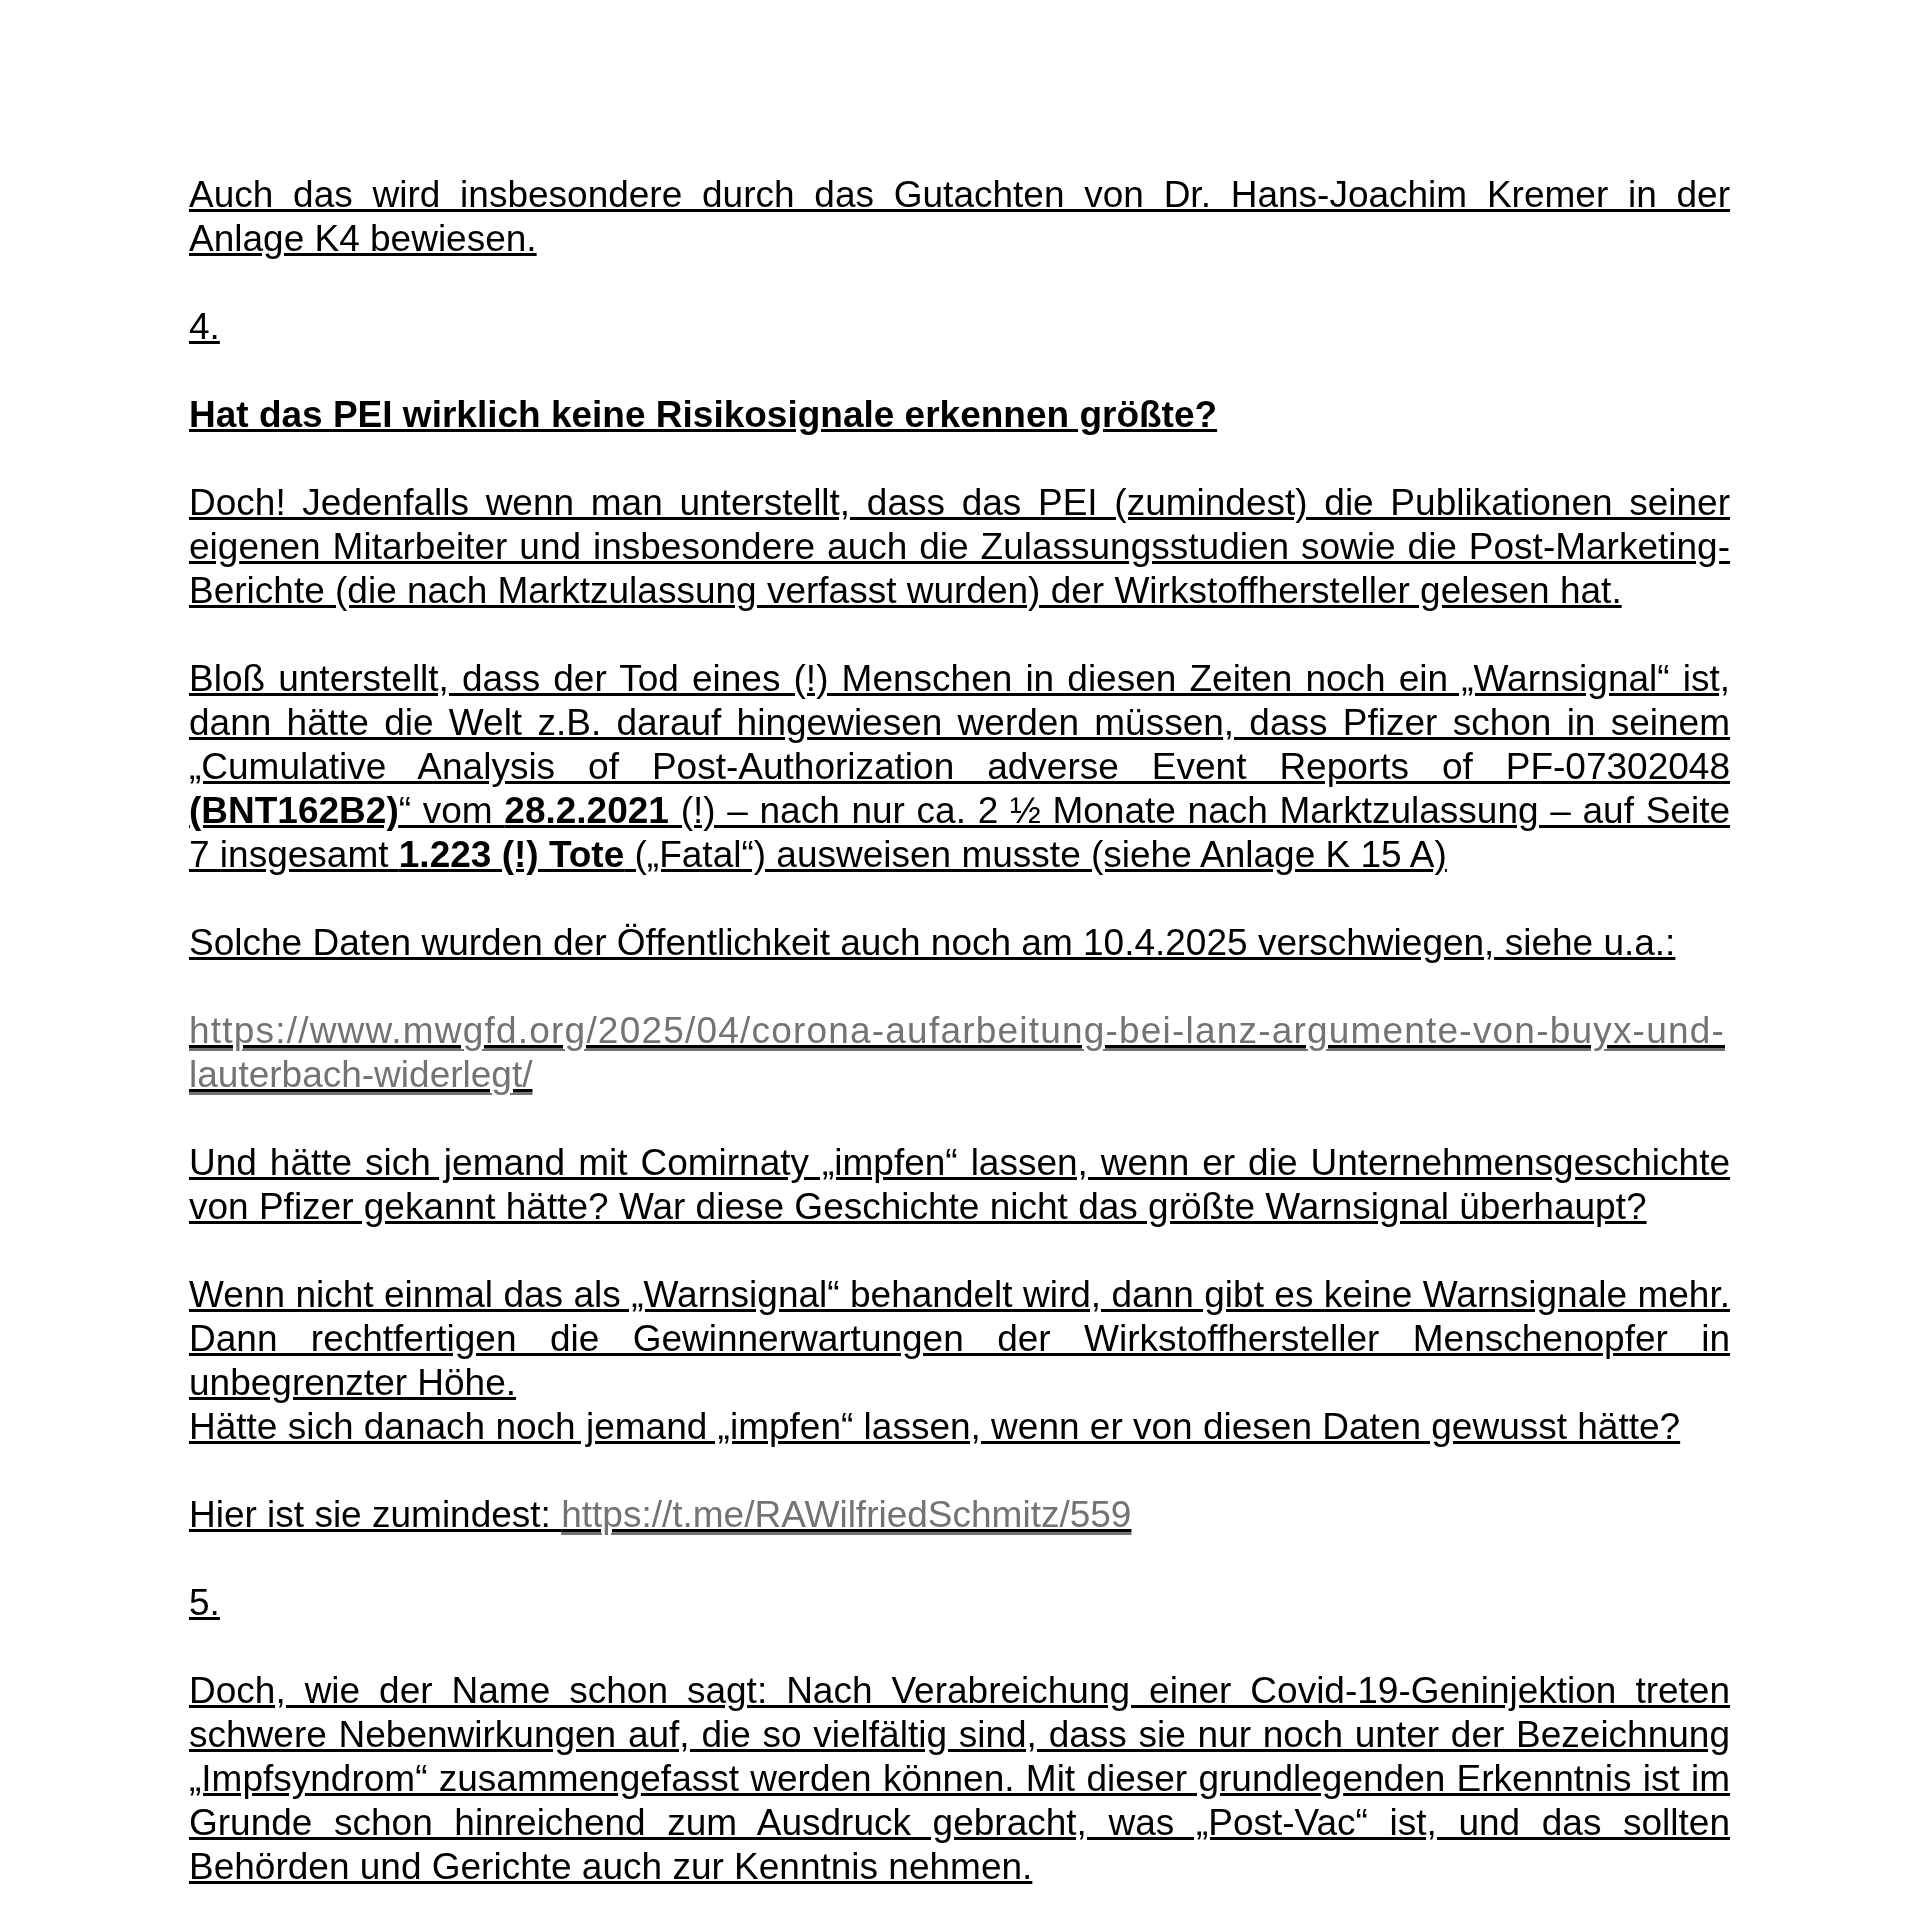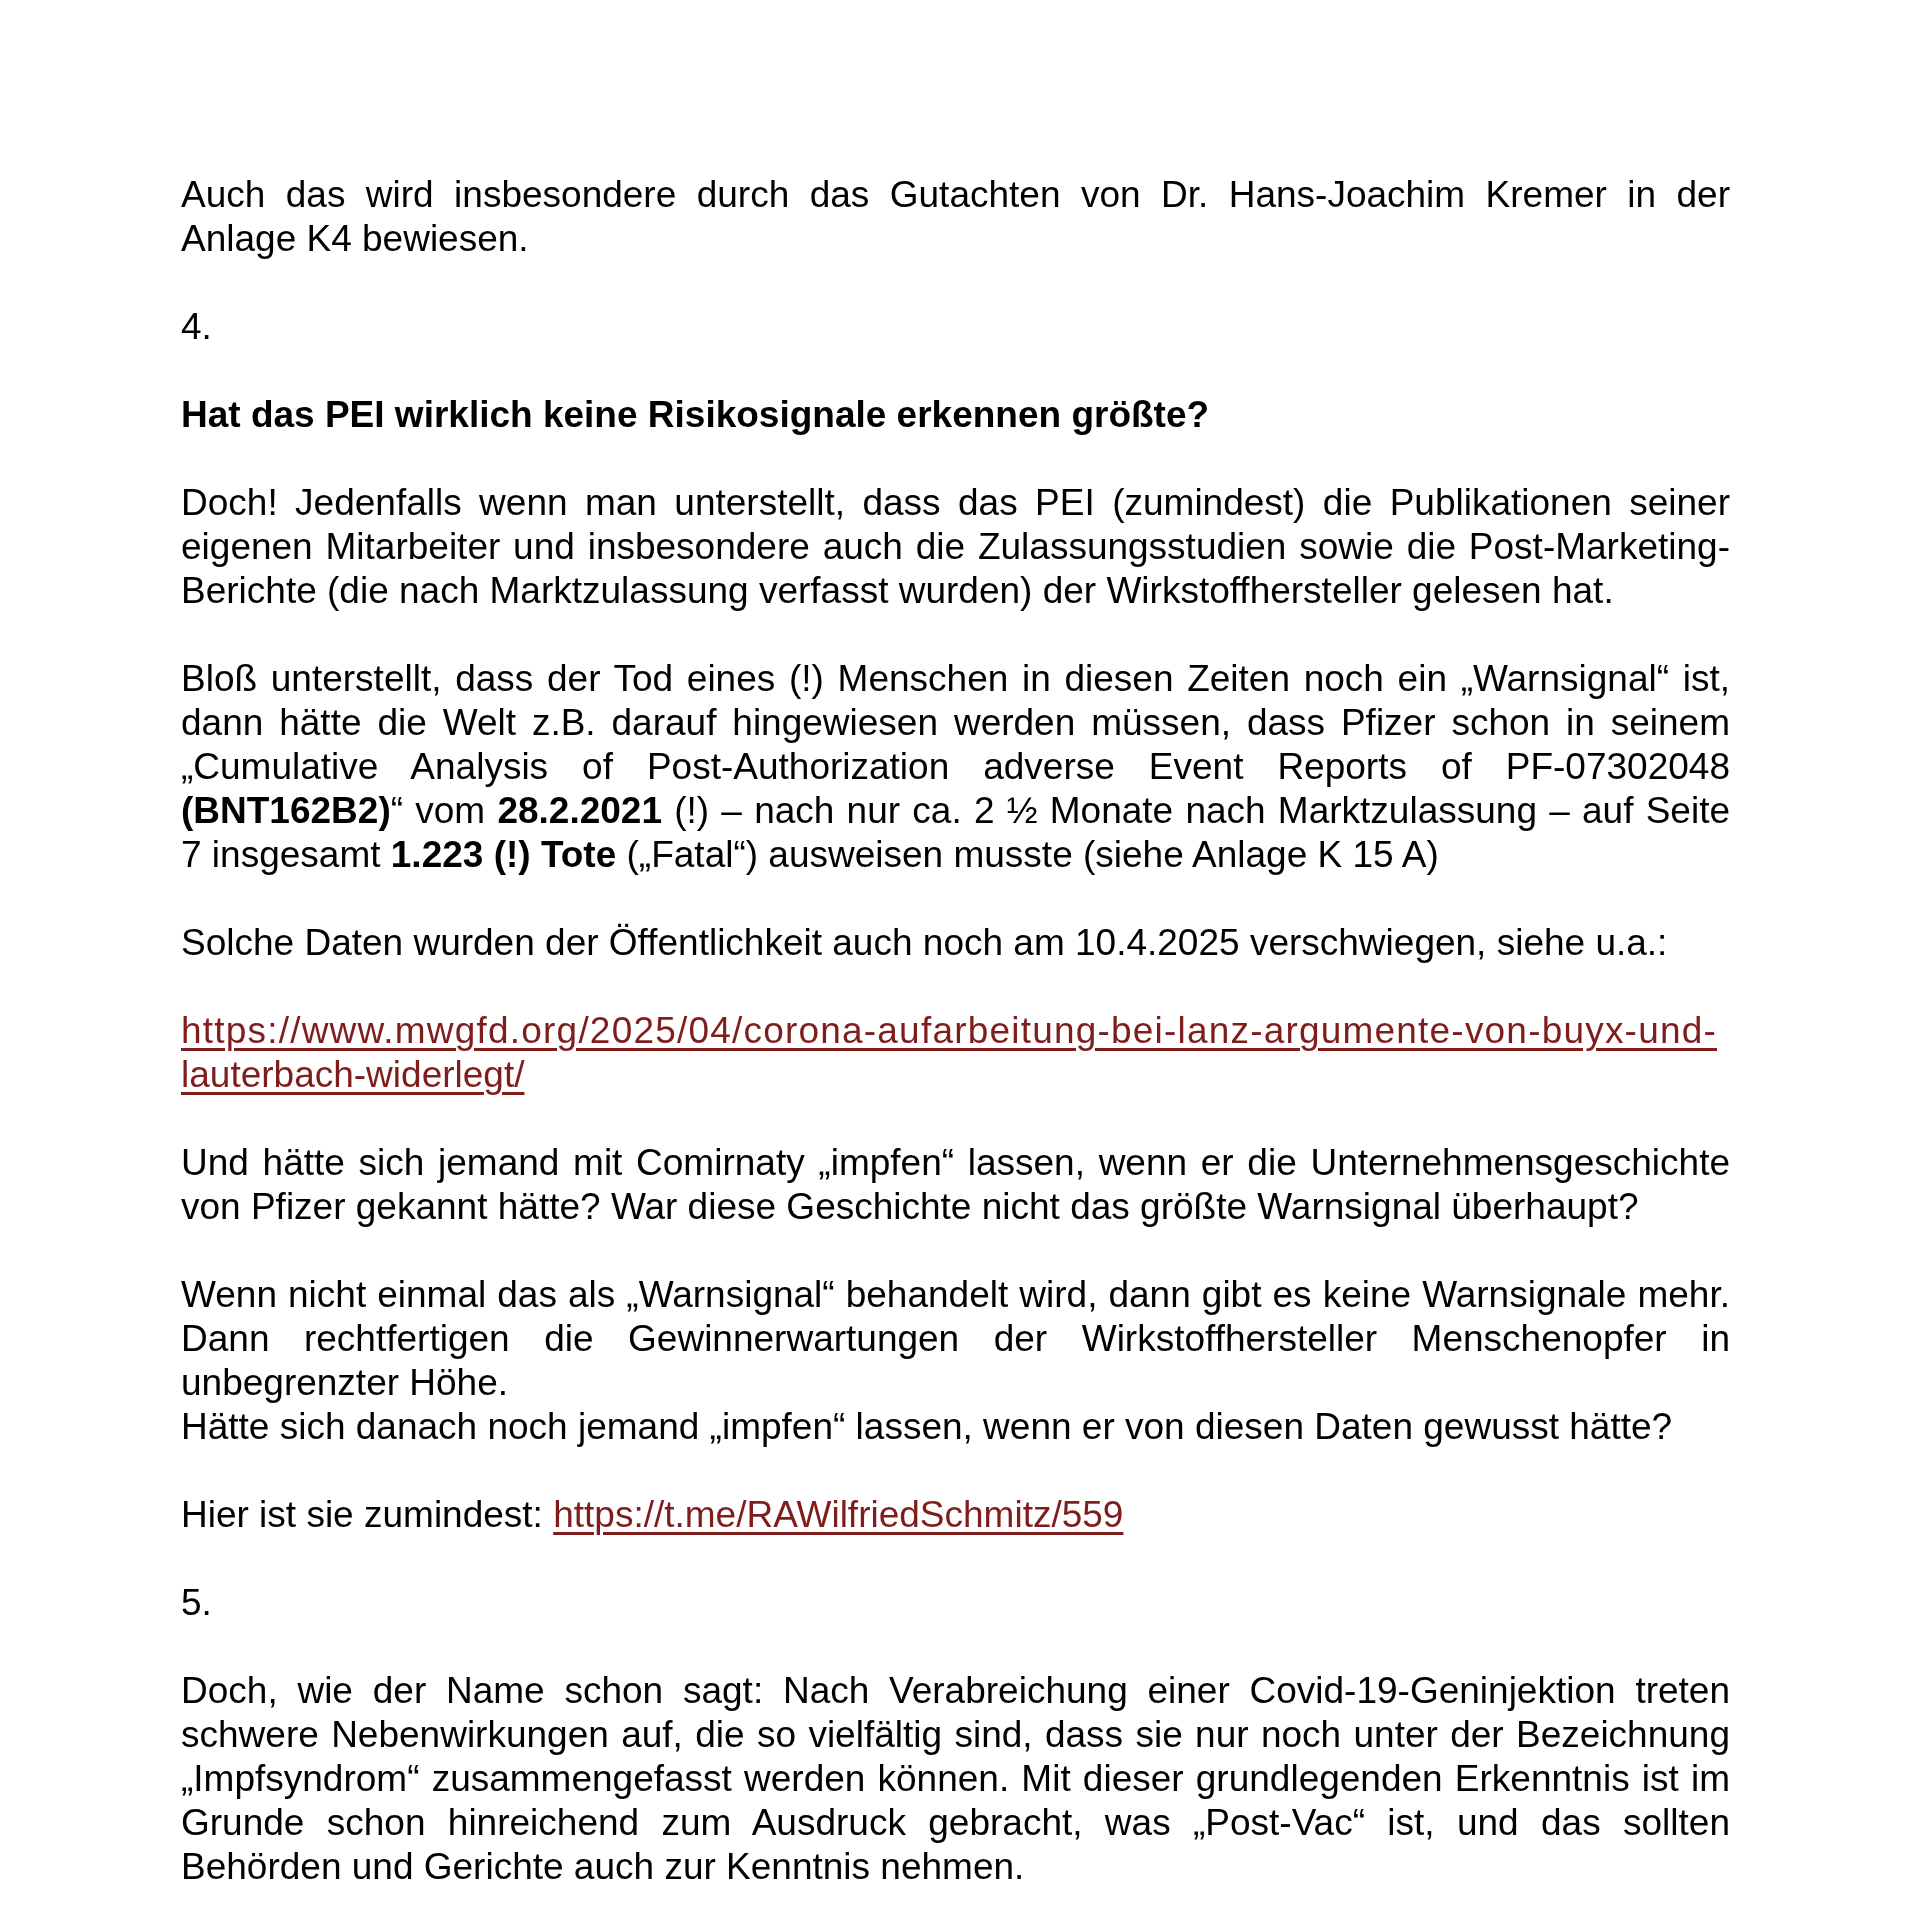--- a/index.html
+++ b/index.html
@@ -14,25 +14,25 @@
   }
   .content {
     position: absolute;
     left: 181px;
     top: 173px;
     width: 1549px;
     font-size: 37px;
     line-height: 44px;
     text-align: justify;
   }
-  .para { margin: 0 0 44px 0; }
+  .para { margin: 0 0 44px 8px; text-decoration: underline; }
   .para:last-child { margin-bottom: 0; }
   .bold { font-weight: bold; }
   .link {
-    color: #7f1d1d;
+    color: #737373;
     text-decoration: underline;
     text-decoration-thickness: 2.7px;
     text-underline-offset: 5.4px;
     cursor: pointer;
   }
   .ls1 { letter-spacing: 1.2px; }
 </style>
 </head>
 <body>
 

